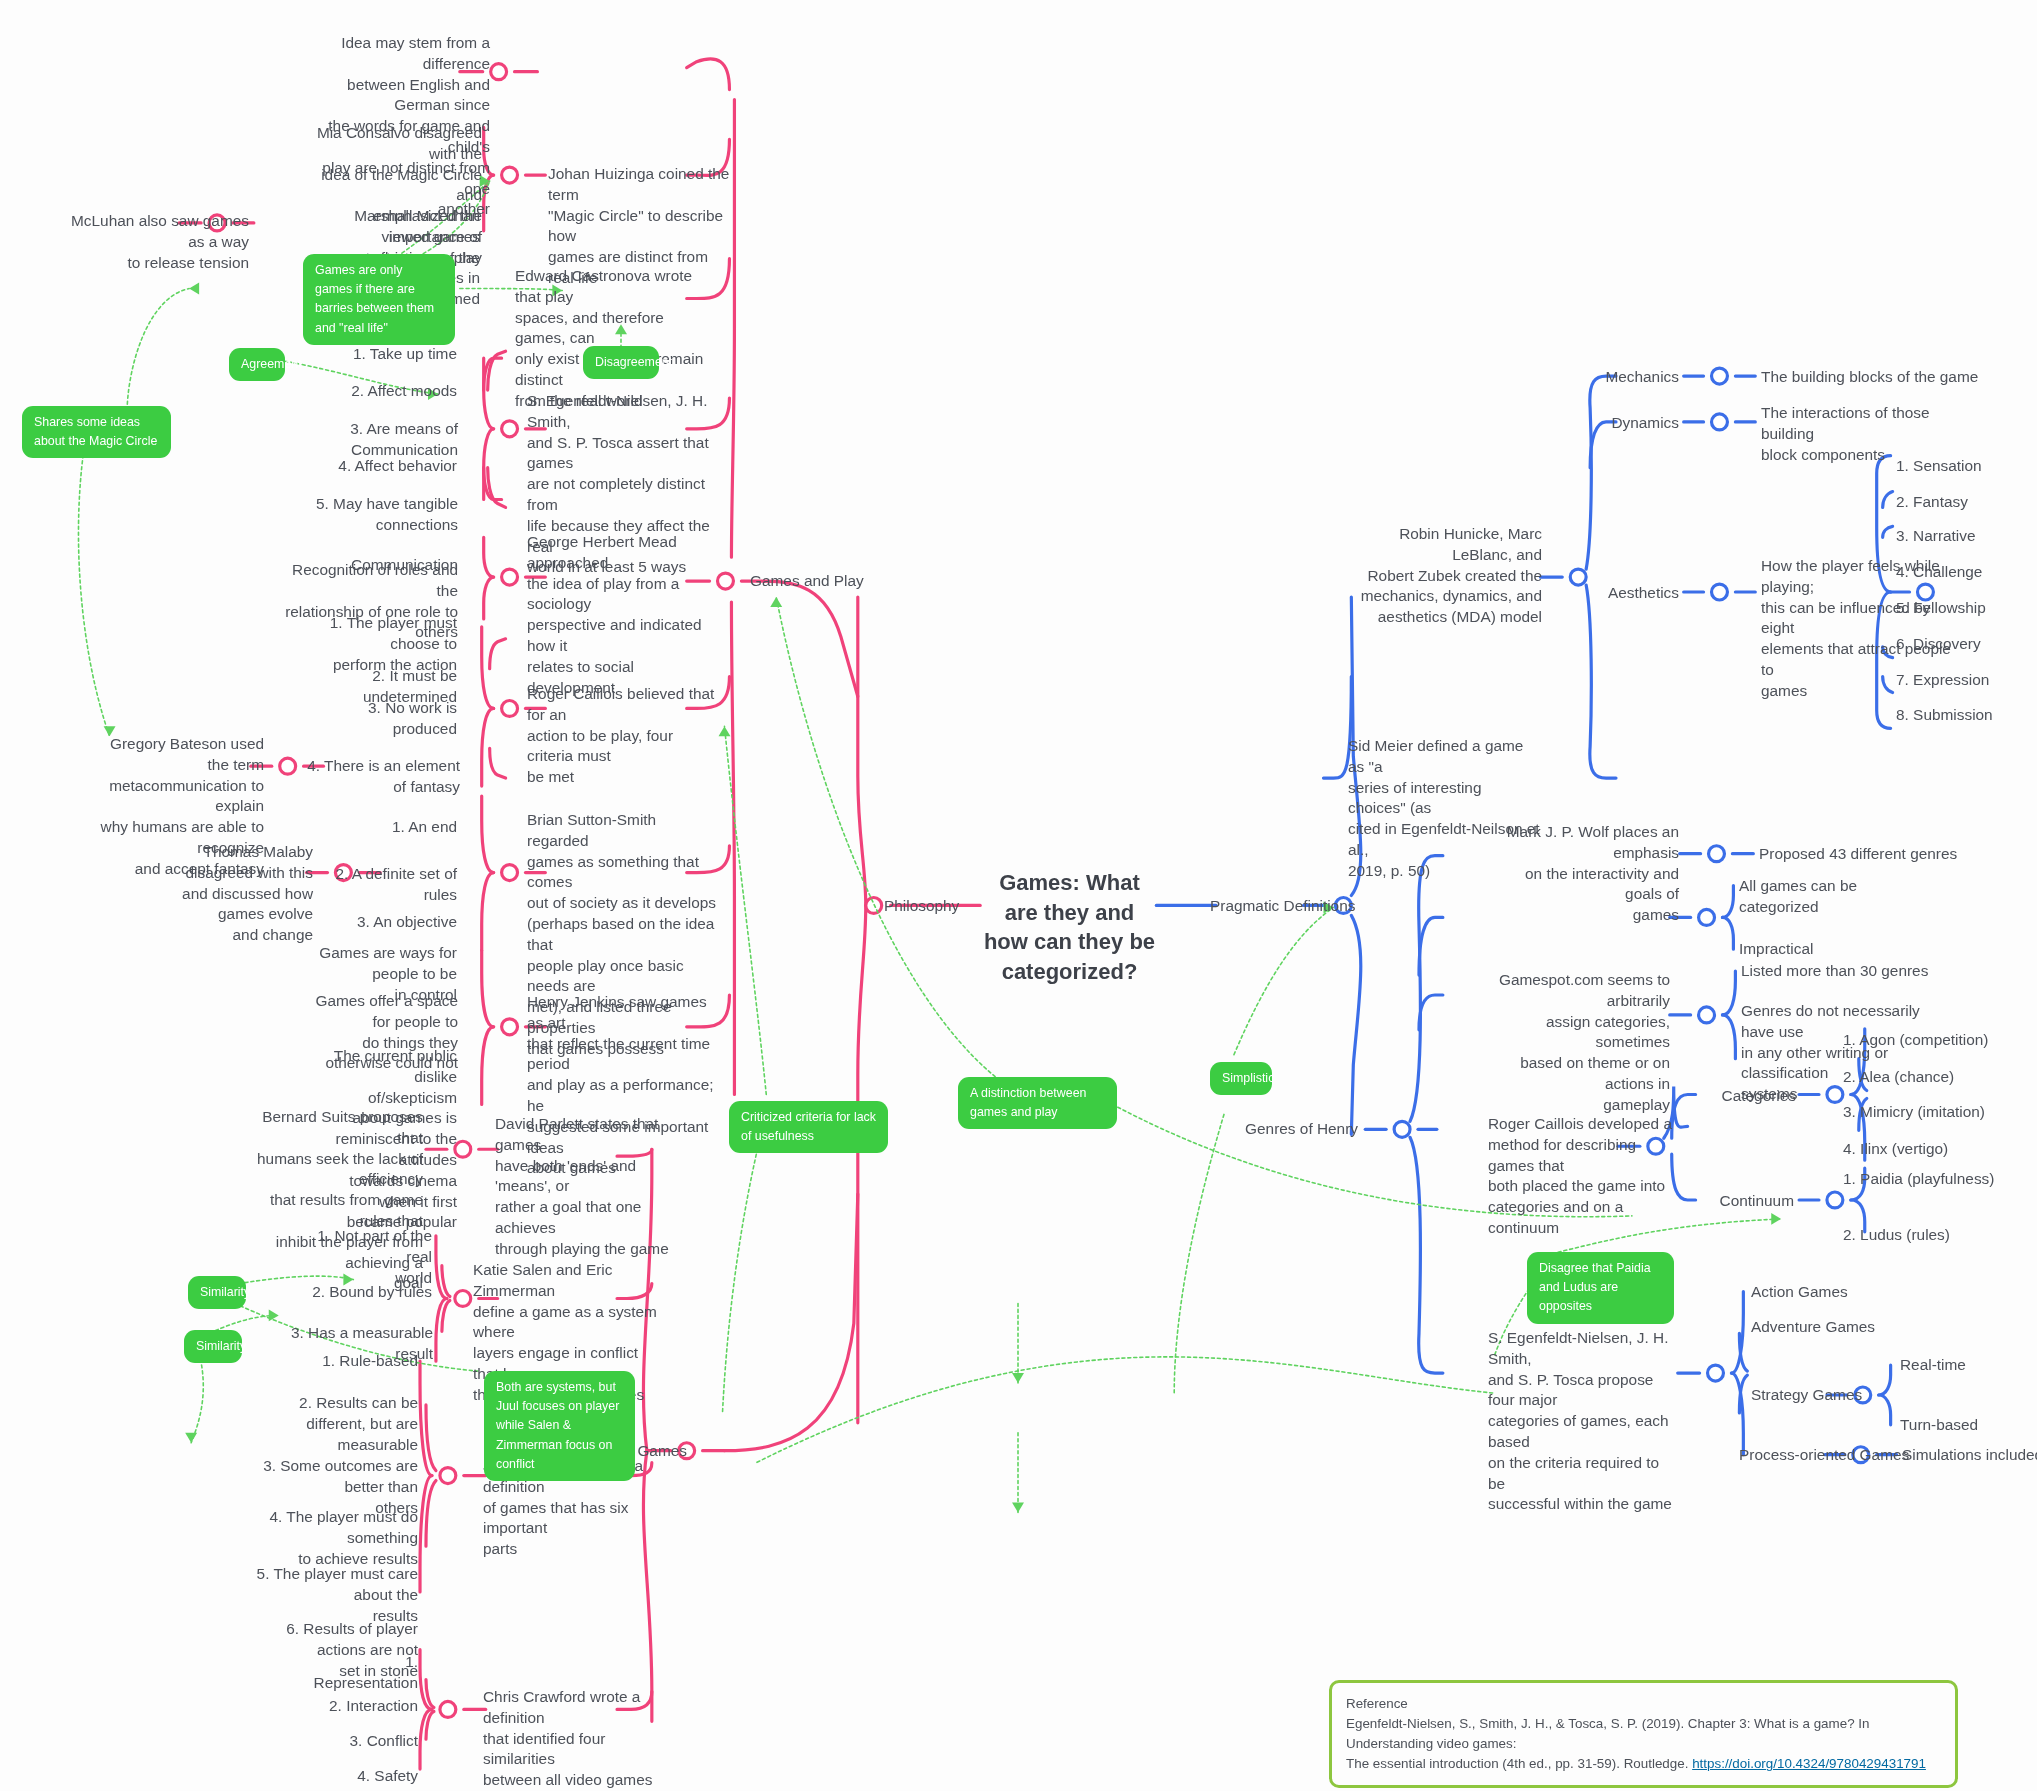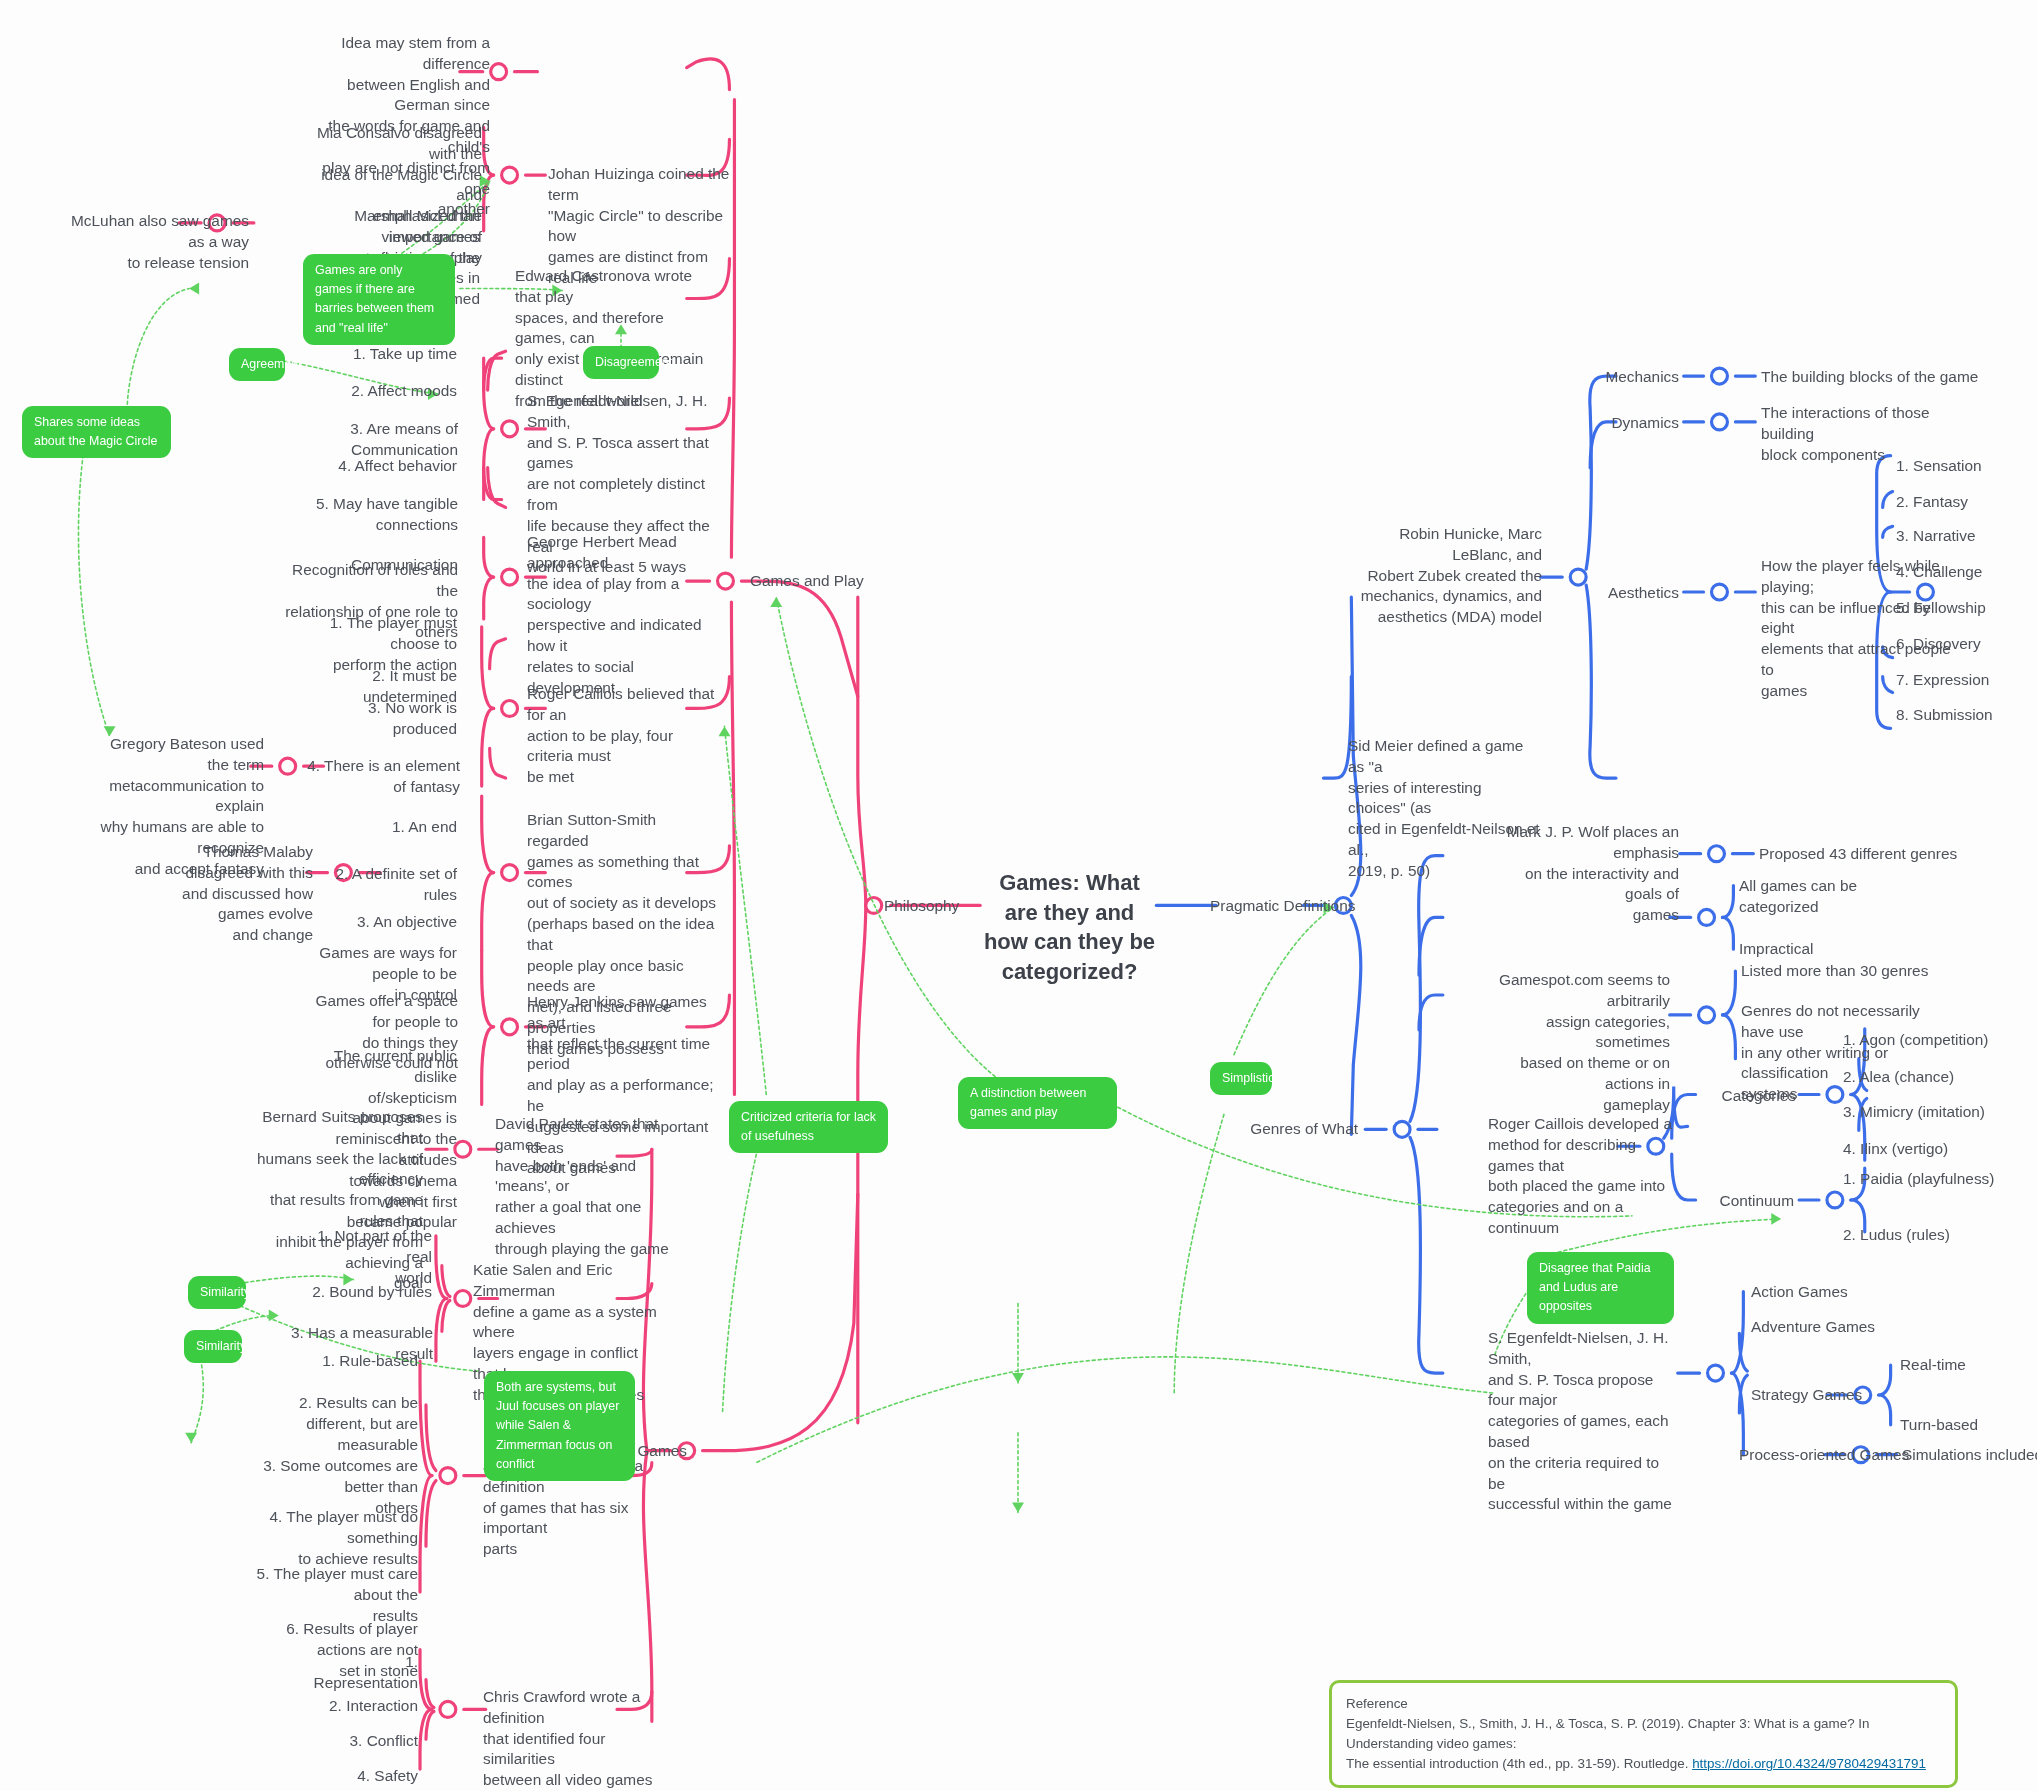--- a/index.html
+++ b/index.html
@@ -342,21 +342,21 @@
   </svg>
 
   <div class="central" style="left:980px; top:868px; width:179px;">Games: What are they
 and how can they be
 categorized?</div>
 
   <div class="node l" style="left:884px; top:896px;">Philosophy</div>
   <div class="node l" style="left:1210px; top:896px;">Pragmatic Definitions</div>
   <div class="node l" style="left:750px; top:571px;">Games and Play</div>
   <div class="node r" style="left:448px; top:1441px; width:239px;">Formal Definitions of Games</div>
-  <div class="node r" style="left:1194px; top:1119px; width:164px;">Genres of What</div>
+  <div class="node r" style="left:1194px; top:1119px; width:164px;">Genres of Henry</div>
 
   <div class="node r" style="left:272px; top:33px; width:174px;margin-left:44px;">Idea may stem from a difference
 between English and German since
 the words for game and child's
 play are not distinct from one
 another</div>
 
   <div class="node r" style="left:308px; top:123px; width:174px;">Mia Consalvo disagreed with the
 idea of the Magic Circle and
 emphasized the importance of

